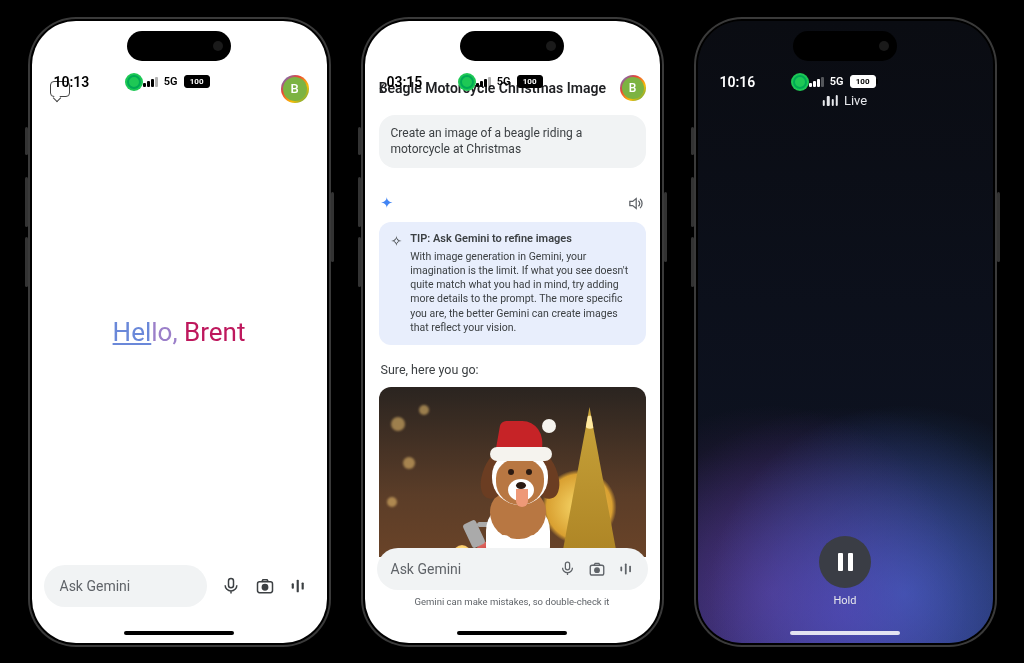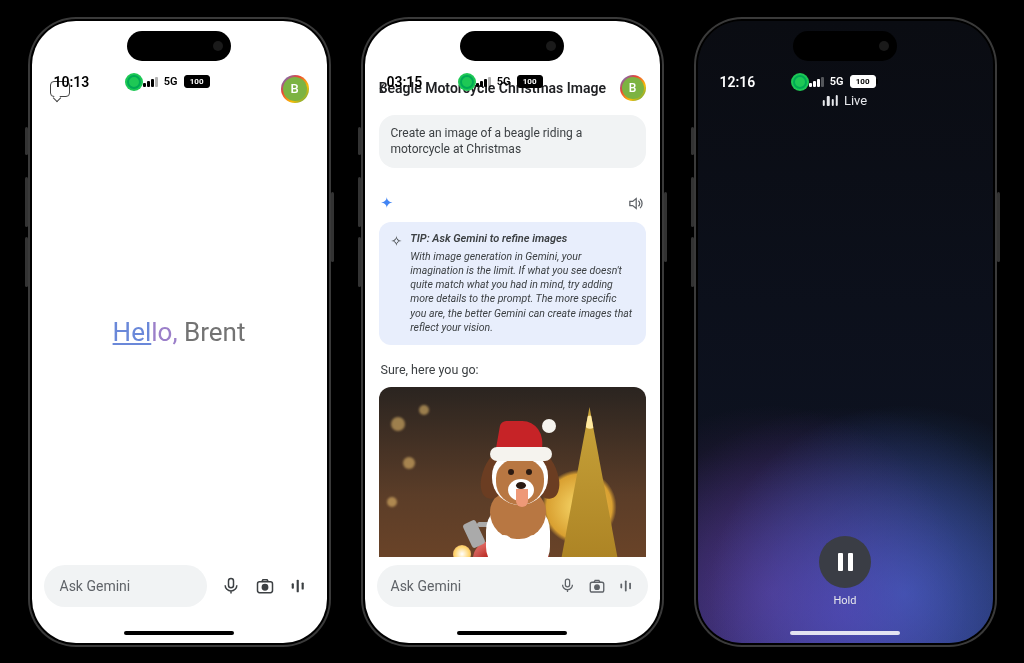--- a/index.html
+++ b/index.html
@@ -92,21 +92,21 @@
   .avatar {
     width:28px; height:28px; border-radius:50%;
     background: linear-gradient(135deg,#4285f4,#ea4335,#fbbc05,#34a853);
     padding:2px; display:flex; align-items:center; justify-content:center;
   }
   .avatar-inner { width:100%; height:100%; border-radius:50%; background:#7cb342; color:#fff; display:flex; align-items:center; justify-content:center; font-size:13px; font-weight:500;}
   .hello {
     position:absolute; top:50%; left:50%; transform:translate(-50%,-50%);
     font-size:26px; font-weight:400; white-space:nowrap;
   }
-  .hello-1 { color:#6a88d9;text-decoration:underline; } .hello-2 { color:#9b7fc9; } .hello-3 { color:#737373;text-align:right; }
+  .hello-1 { color:#6a88d9;text-decoration:underline; } .hello-2 { color:#9b7fc9; } .hello-3 { color:#be185d;text-align:right; }
   .input-bar {
     position:absolute; bottom:36px; left:12px; right:12px;
     display:flex; align-items:center; gap:6px;
   }
   .ask-pill {
     flex:1; height:42px; background:#f1f3f4; border-radius:24px;
     display:flex; align-items:center; padding:0 16px; color:#5f6368; font-size:14px;
   }
   .ib-icons { display:flex; gap:14px; padding:0 8px; align-items:center; }
   .icon-svg { width:20px; height:20px; }
@@ -118,21 +118,21 @@
   .s2-head { position:absolute; top:54px; left:0; right:0; padding:0 14px; display:flex; align-items:center; gap:8px; }
   .back-arr { font-size:22px; color:#202124; }
   .s2-title { flex:1; text-align:center; font-size:14px; font-weight:600; color:#202124; margin-left:-20px; }
   .s2-body { position:absolute; top:94px; bottom:86px; left:0; right:0; padding:0 14px; overflow:hidden; font-size:12px; }
   .user-bubble { background:#f1f3f4; border-radius:16px; padding:10px 12px; color:#3c4043; line-height:1.4; margin-bottom:26px; font-size:12px;}
   .sp-row { display:flex; justify-content:space-between; align-items:center; margin:6px 2px 10px; }
   .sparkle { color:#4285f4; font-size:15px; }
   .speaker { width:17px; height:17px; }
   .tip-box { background:#e8eefc; border-radius:12px; padding:10px 12px; display:flex; gap:8px; margin-bottom:12px; }
   .tip-ico { font-size:14px; color:#3c4043; flex-shrink:0; margin-top:1px; }
-  .tip-txt { font-size:10.5px; line-height:1.35; color:#3c4043;font-style:italic; }
+  .tip-txt { font-size:10.5px; line-height:1.35; color:#3c4043; }
   .tip-txt b { font-weight:600; font-size:11px; display:block; margin-bottom:3px; }
   .sure { font-size:12.5px; color:#3c4043; margin:17px 2px 10px; }
   .gen-img {
     width:100%; height:240px; border-radius:12px; overflow:hidden; position:relative;
     background: radial-gradient(circle at 75% 50%, #f7d86a 0%, #d9a031 14%, transparent 16%),
                 linear-gradient(180deg,#2a2420 0%, #5b3d28 45%, #7a4a28 100%);
   }
   .tree { position:absolute; right:14px; top:20px; width:84px; height:190px;
     background: radial-gradient(circle at 50% 8%, #ffe9a0 0 6px, transparent 7px),
                 linear-gradient(#c8a33a,#a67c1f);
@@ -352,38 +352,39 @@
             <rect x="3" y="7" width="18" height="13" rx="2.5"></rect>
             <path d="M8 7l1.5-2.5h5L16 7"></path>
             <circle cx="12" cy="13.5" r="3" fill="#5f6368"></circle>
           </svg>
         <svg style="width:16px;height:16px" viewBox="0 0 20 20" fill="#5f6368">
             <rect x="3" y="7" width="2.2" height="6" rx="1"></rect>
             <rect x="8.6" y="3" width="2.2" height="14" rx="1"></rect>
             <rect x="14" y="6" width="2.2" height="8" rx="1"></rect>
           </svg>
       </div>
+      <div class="disclaimer">Gemini can make mistakes, so double-check it</div>
     </div>
     <div class="home-ind"></div>
   </div>
 </div>
 
 <div class="phone">
   <div class="side-btn sbl1"></div>
     <div class="side-btn sbl2"></div>
     <div class="side-btn sbl3"></div>
     <div class="side-btn sbr"></div>
   <div class="screen dark">
     <div class="s3-body"></div>
     <div class="island">
         <div class="island-dot"></div>
       </div>
     <div class="status-bar">
       <div class="status-left">
-        <span>12:16</span>
+        <span>10:16</span>
         <span class="green-dot"></span>
       </div>
       <div class="status-right">
         <span class="signal">
             <span></span>
             <span></span>
             <span></span>
             <span></span>
           </span>
         <span>5G</span>

